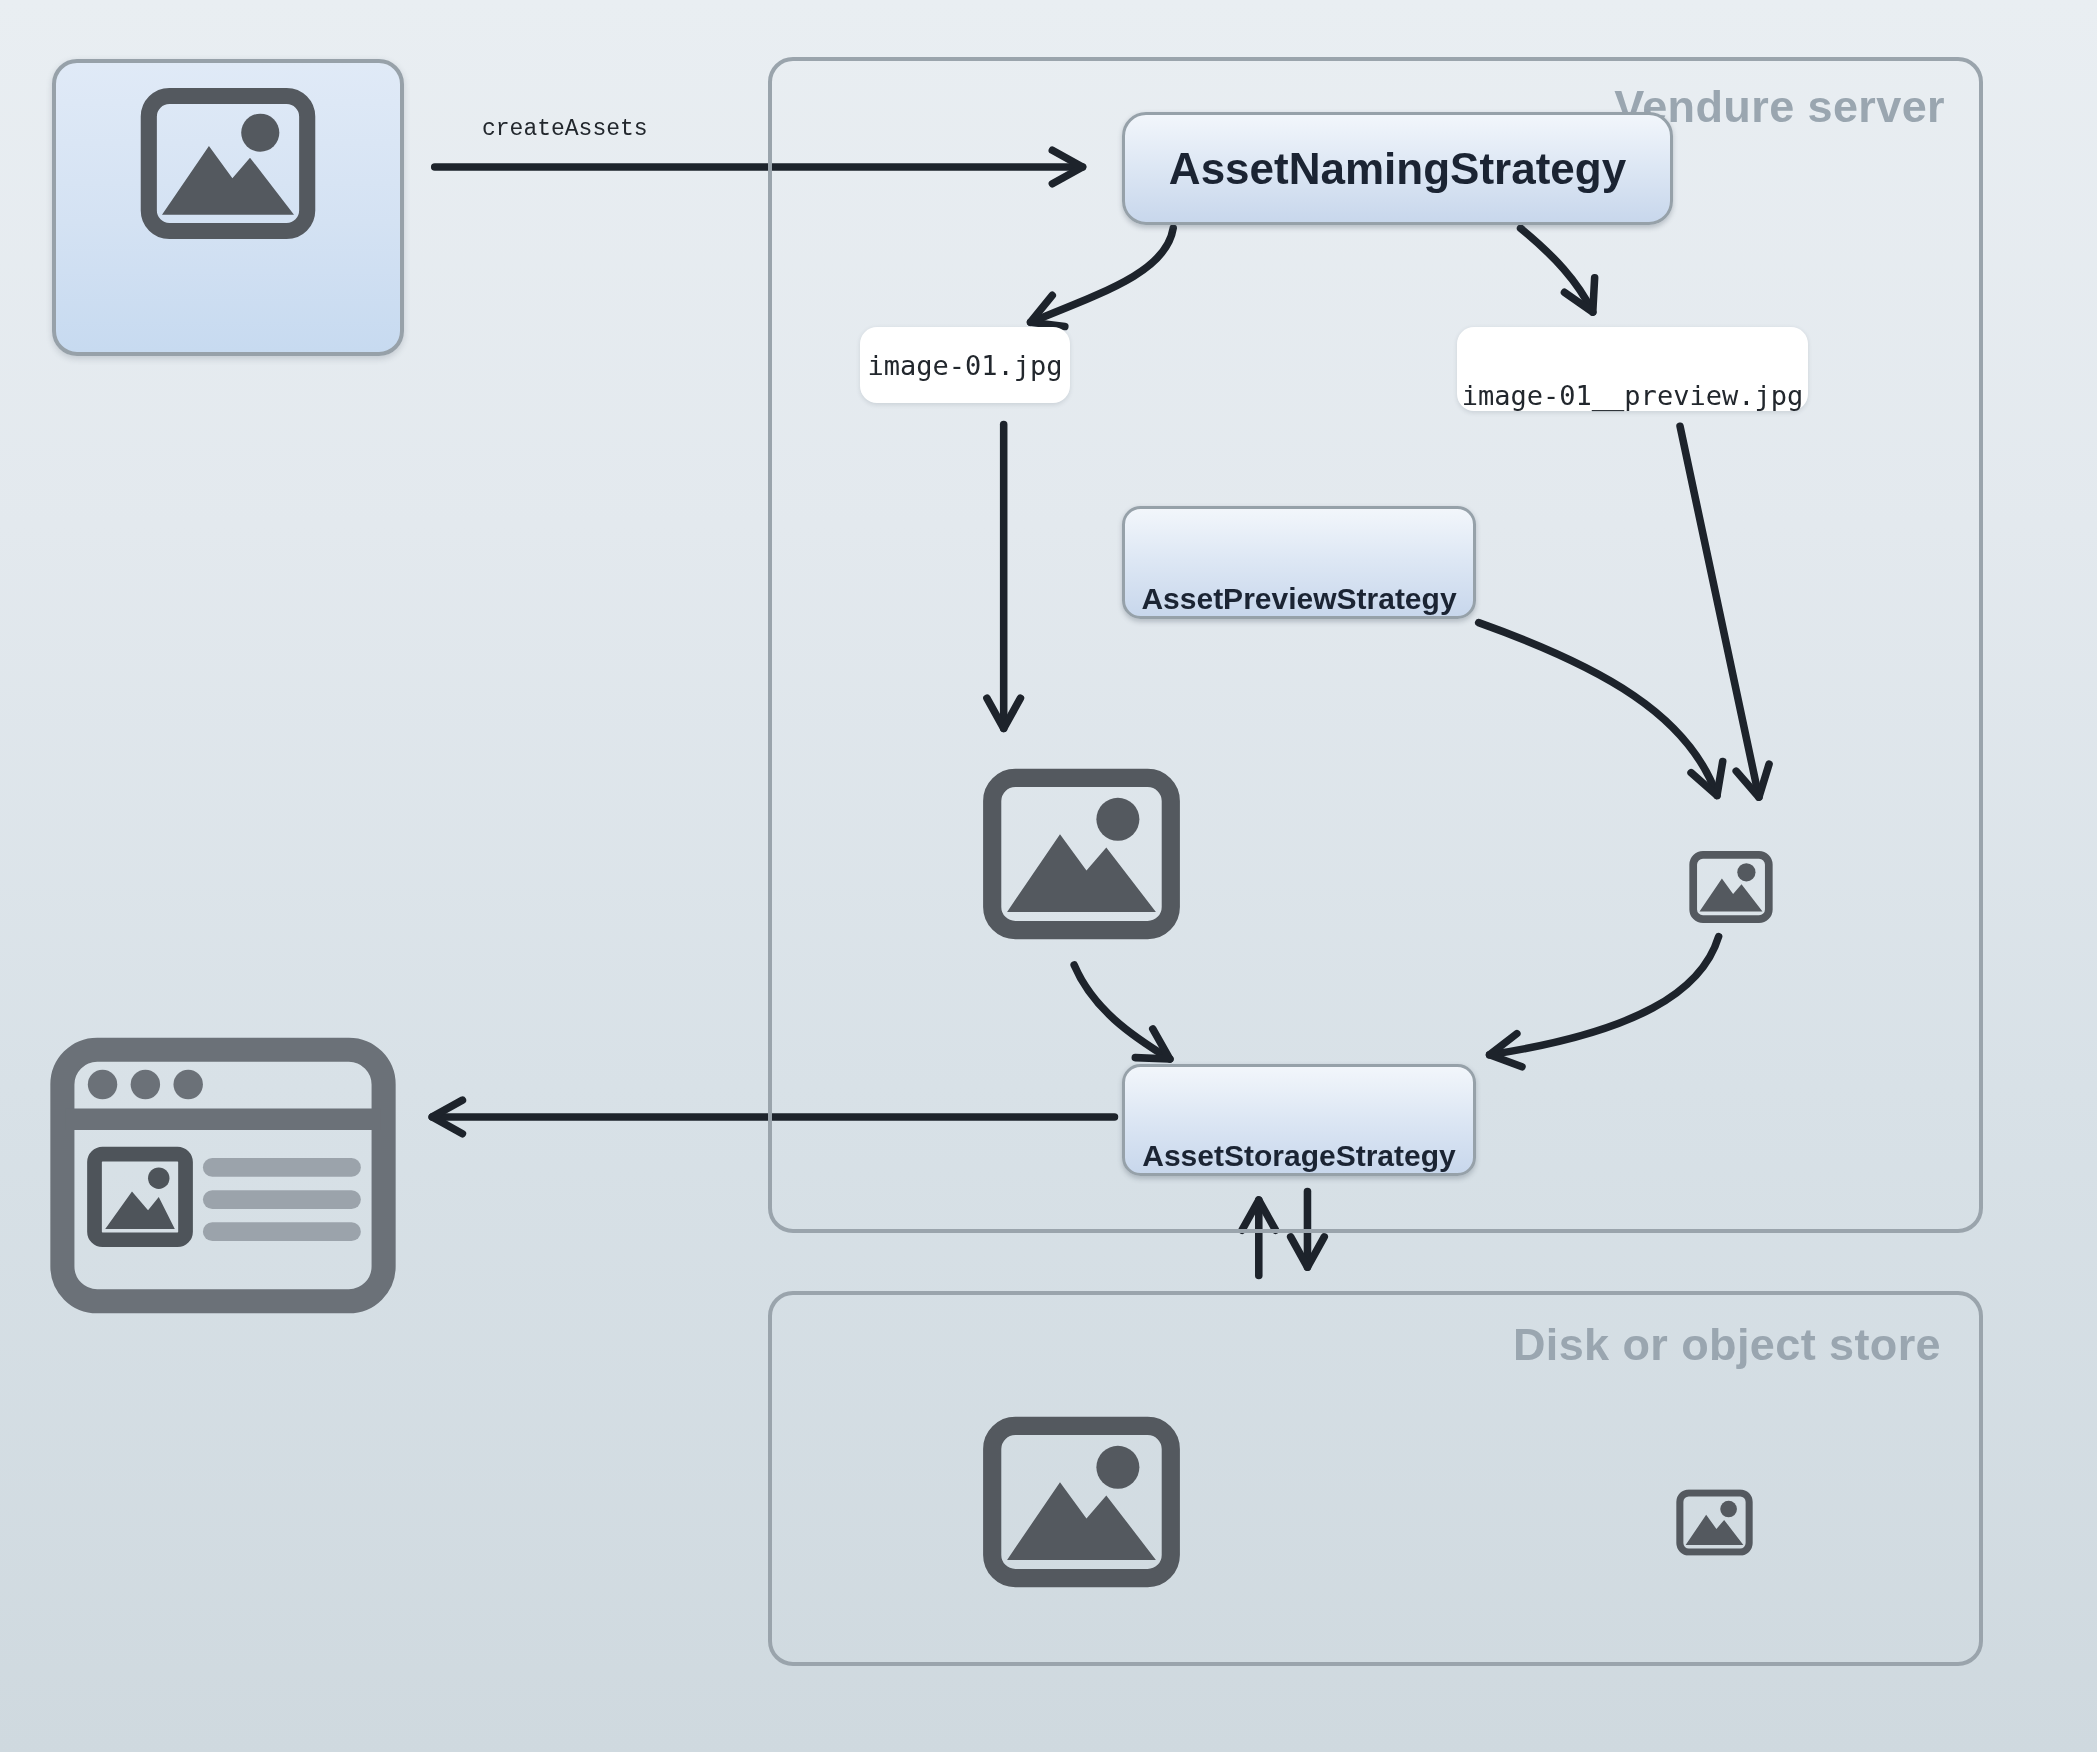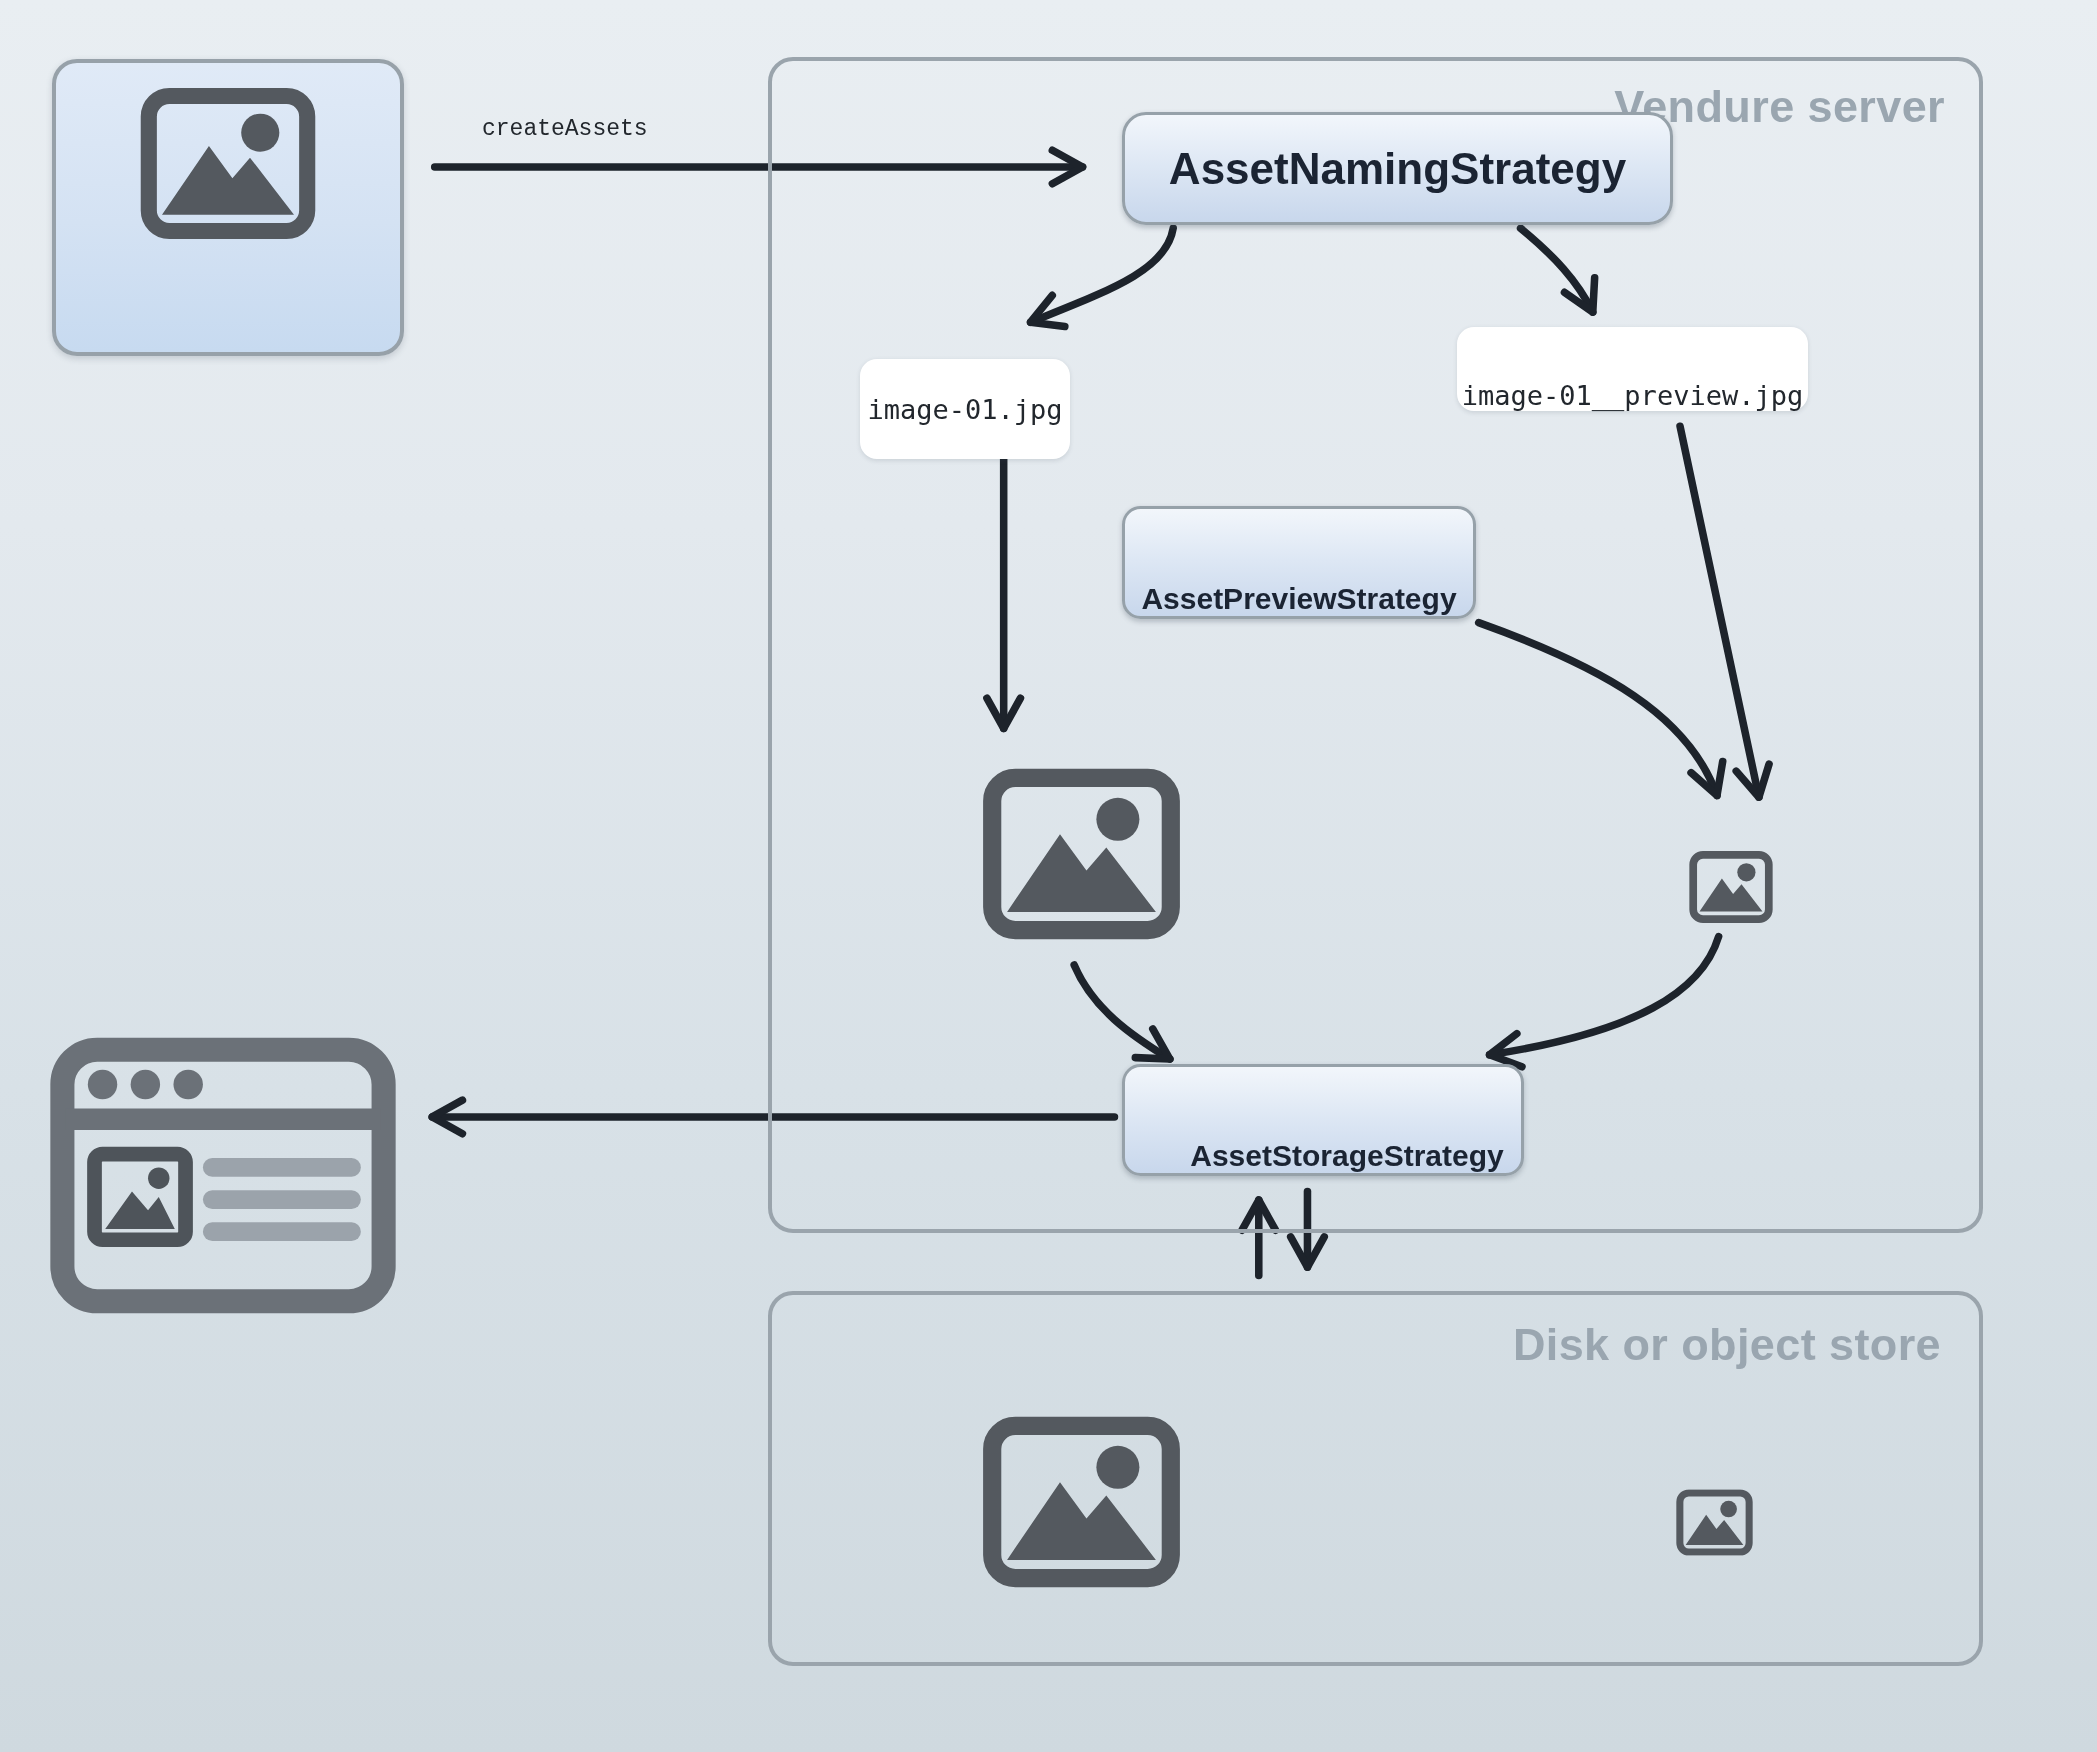--- a/index.html
+++ b/index.html
@@ -117,21 +117,21 @@
   <div class="code-label" style="left:482px;top:116px;">createAssets</div>
 
   <div class="zone" style="left:768px;top:57px;width:1207px;height:1168px;">
     <div class="zone-title" style="right:34px;top:20px;margin-left:32px;">Vendure server</div>
   </div>
 
   <div class="sbox big" style="left:1122px;top:112px;width:545px;height:107px;border-radius:24px;">
     <span>AssetNamingStrategy</span>
   </div>
 
-  <div class="pill" style="left:860px;top:327px;width:210px;height:100px;margin-top:32px;">
+  <div class="pill" style="left:860px;top:327px;width:210px;height:76px;">
     <span>image-01.jpg</span>
   </div>
   <div class="pill" style="left:1457px;top:327px;width:351px;height:84px;align-items:flex-end;">
     <span>image-01__preview.jpg</span>
   </div>
 
   <div class="sbox small" style="left:1122px;top:506px;width:348px;height:107px;">
     <span>AssetPreviewStrategy</span>
   </div>
 
@@ -139,21 +139,21 @@
     <svg viewBox="0 0 120 104">
         <use href="#pic-icon"></use>
       </svg>
   </span>
   <span class="icon" style="left:1689px;top:850px;width:84px;height:74px;">
     <svg viewBox="0 0 120 104">
         <use href="#pic-icon"></use>
       </svg>
   </span>
 
-  <div class="sbox small" style="left:1122px;top:1064px;width:348px;height:106px;padding-left:48px;">
+  <div class="sbox small" style="left:1122px;top:1064px;width:348px;height:106px;">
     <span>AssetStorageStrategy</span>
   </div>
 
   <span class="icon" style="left:49px;top:1036px;width:348px;height:279px;">
     <svg viewBox="0 0 130 104">
         <use href="#browser-icon"></use>
       </svg>
   </span>
 
   <div class="zone" style="left:768px;top:1291px;width:1207px;height:367px;">

